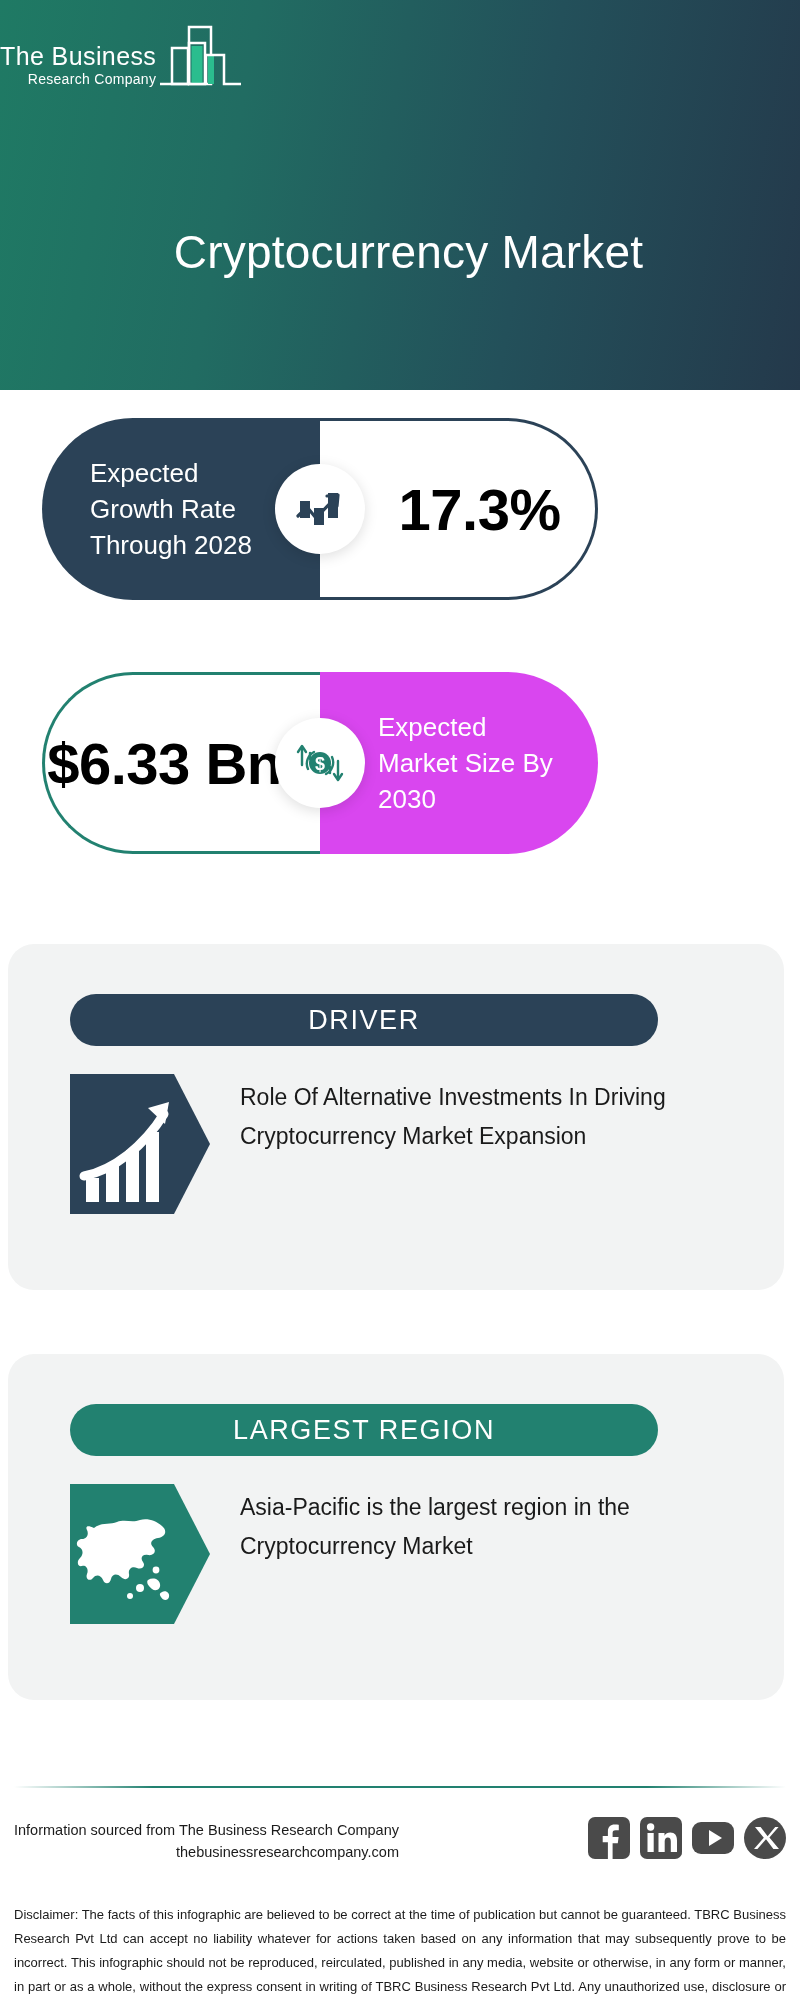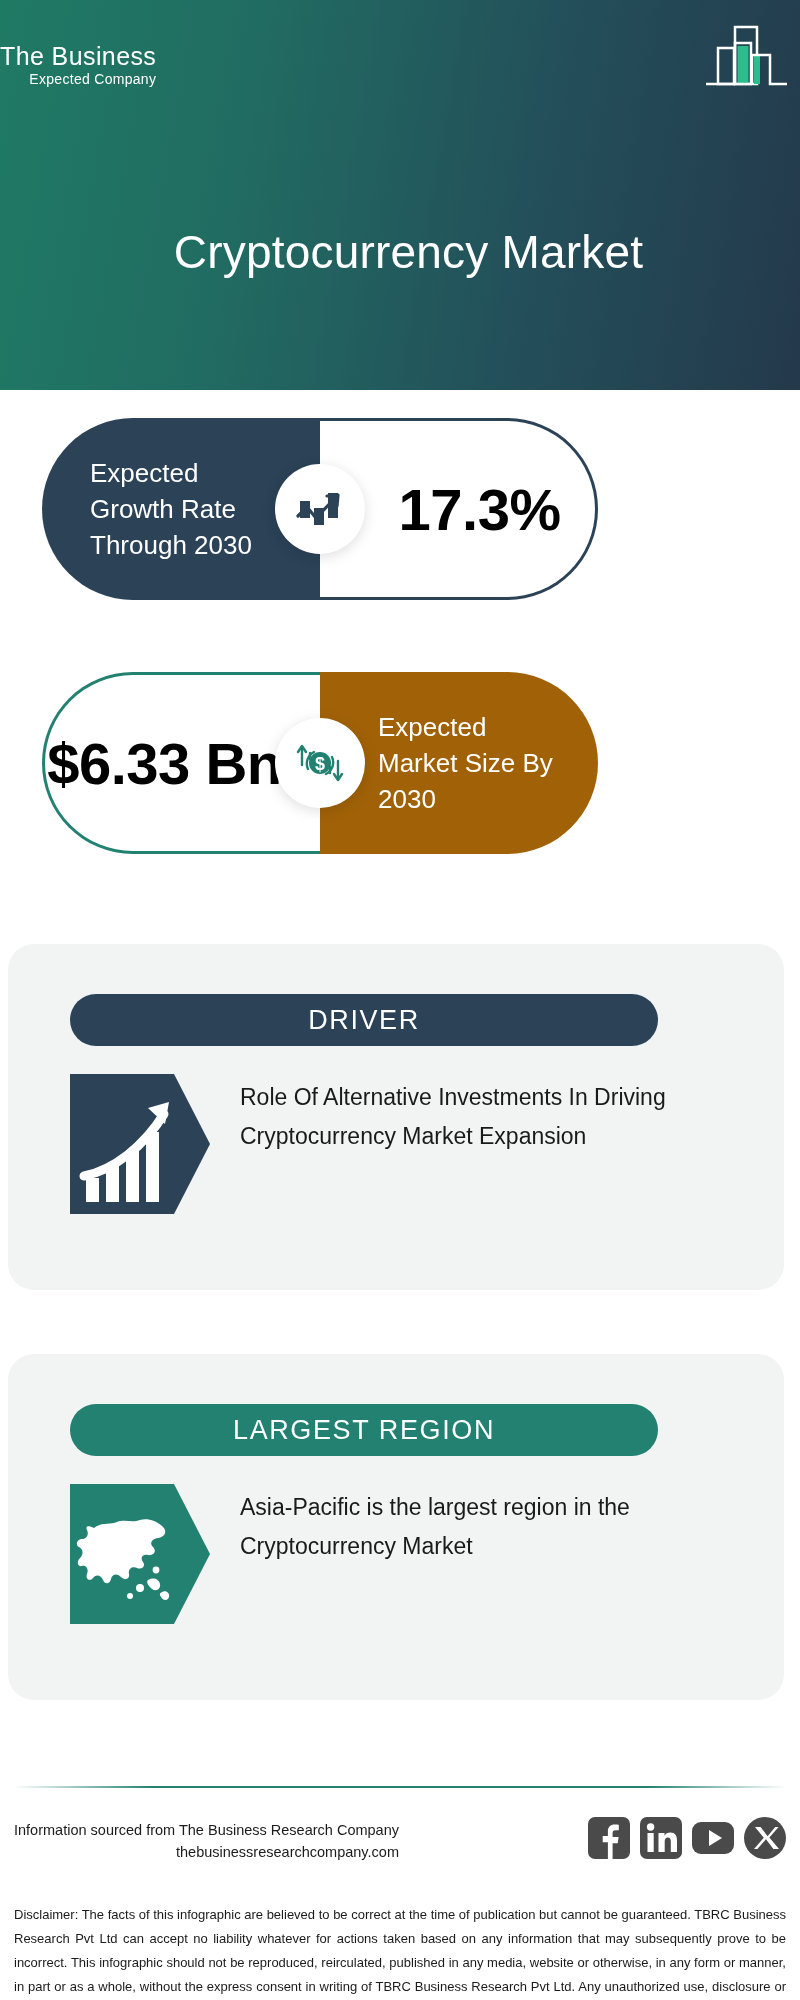--- a/index.html
+++ b/index.html
@@ -11,21 +11,21 @@
   }
   .page { position: relative; width: 800px; height: 2000px; background:#fff; }
 
   
   .header {
     position: absolute; left:0; top:0; width:800px; height:390px;
     background: linear-gradient(100deg, #1f7a64 0%, #216c62 30%, #23505a 65%, #24394b 100%);
   }
   .logo-wrap {
     position:absolute; left:0; top:22px; width:800px;
-    display:flex; justify-content:space-between; align-items:flex-end;
+    display:flex; justify-content:flex-start; align-items:flex-end;
   }
   .logo-text { text-align:right; padding-bottom:4px; }
   .logo-line1 {
     color:#ffffff; font-size:25px; letter-spacing:.4px; line-height:28px;
     font-weight:400;
   }
   .logo-line2 {
     color:#ffffff; font-size:14px; letter-spacing:.3px; line-height:18px;
     font-weight:400;
   }
@@ -49,21 +49,21 @@
   .half.fill-navy {
     background:#2b4257;
     border-radius:91px 0 0 91px;
   }
   .half.outline-navy {
     border:3px solid #2b4257;
     border-left:none;
     border-radius:0 91px 91px 0;
   }
   .half.fill-green {
-    background:#a16207;
+    background:#d946ef;
     border-radius:0 91px 91px 0;
   }
   .half.outline-green {
     border:3px solid #228170;
     border-right:none;
     border-radius:91px 0 0 91px;
   }
 
   .stat-label {
     color:#ffffff; font-size:26px; line-height:36px; font-weight:400;
@@ -140,21 +140,21 @@
 </style>
 </head>
 <body>
 
 <div class="page">
 
   <div class="header">
     <div class="logo-wrap">
       <div class="logo-text">
         <div class="logo-line1">The Business</div>
-        <div class="logo-line2">Expected Company</div>
+        <div class="logo-line2">Research Company</div>
       </div>
       <svg class="logo-mark" viewBox="0 0 96 70">
 
         <path d="M2 62 H12" stroke="#fff" stroke-width="2.5" fill="none"></path>
 
         <rect x="31" y="5" width="22" height="57" fill="none" stroke="#fff" stroke-width="2.5"></rect>
 
         <rect x="14" y="26" width="16" height="36" fill="none" stroke="#fff" stroke-width="2.5"></rect>
         <rect x="33.5" y="24" width="11" height="38" fill="#2bbd8e"></rect>
         <rect x="31" y="21" width="16" height="41" fill="none" stroke="#fff" stroke-width="2.5"></rect>
@@ -164,21 +164,21 @@
         <path d="M48 62 V33 H66 V62 H83" fill="none" stroke="#fff" stroke-width="2.5"></path>
 
         <path d="M12 62 H31" stroke="#fff" stroke-width="2.5" fill="none"></path>
       </svg>
     </div>
     <div class="header-title">Cryptocurrency Market</div>
   </div>
 
   <div class="stat-card growth">
     <div class="half fill-navy">
-      <div class="stat-label">Expected Growth Rate Through 2030</div>
+      <div class="stat-label">Expected Growth Rate Through 2028</div>
     </div>
     <div class="half outline-navy">
       <div class="stat-value navy-val">17.3%</div>
     </div>
     <div class="badge-anchor">
       <div class="badge-circle">
         <svg width="56" height="56" viewBox="0 0 56 56">
           <rect x="8" y="20" width="10" height="17" fill="#2b4257"></rect>
           <rect x="22" y="27" width="10" height="17" fill="#2b4257"></rect>
           <rect x="36" y="12" width="10" height="25" fill="#2b4257"></rect>

